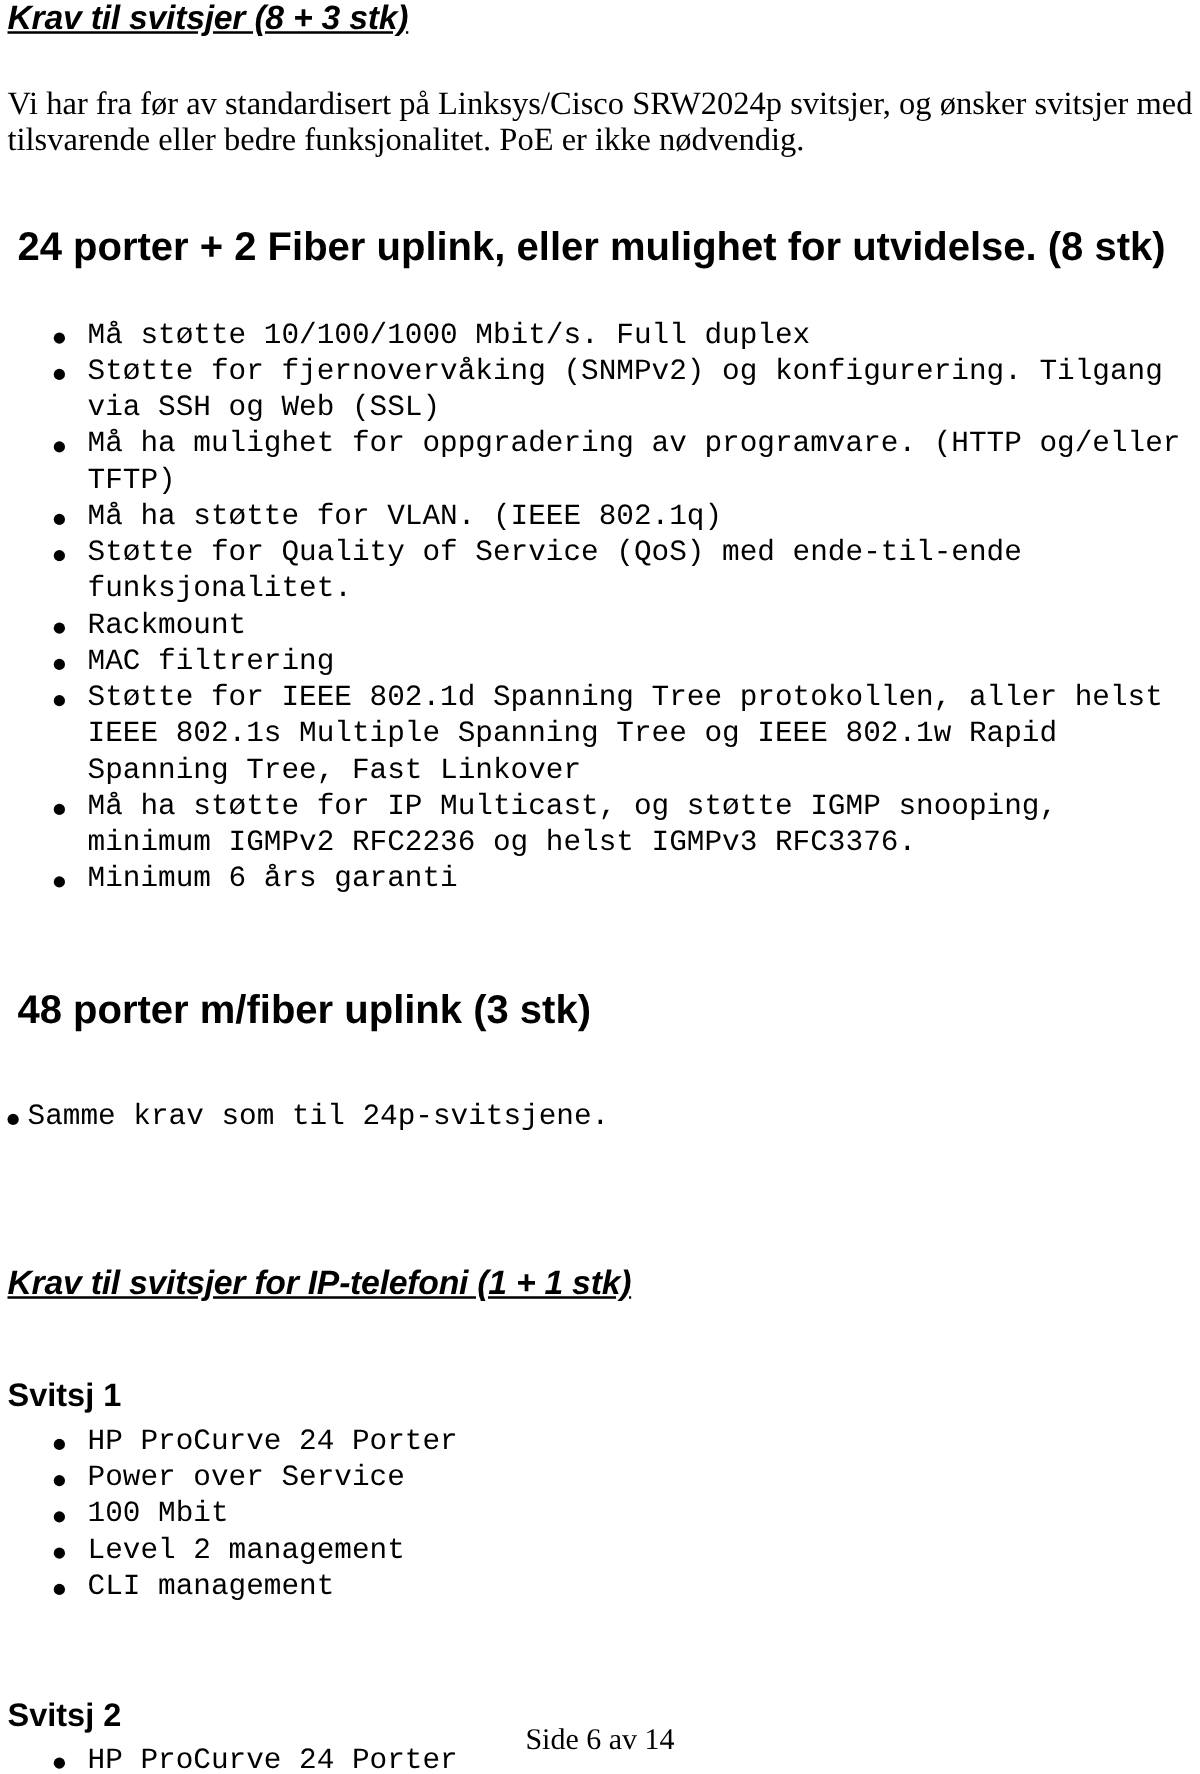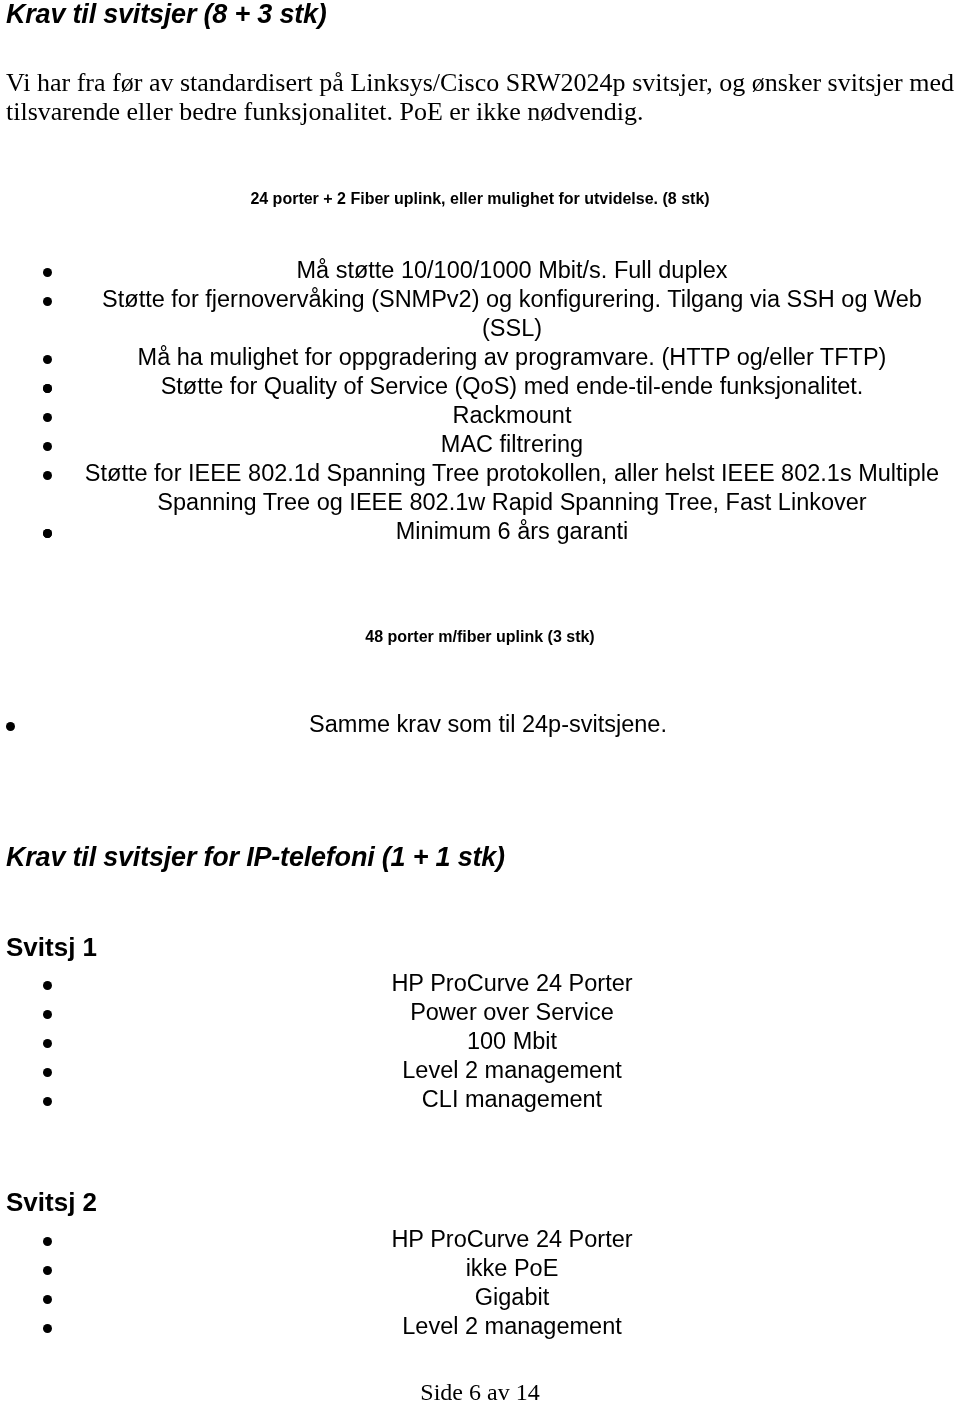--- a/index.html
+++ b/index.html
@@ -27,30 +27,30 @@
   
   .h-main {
     font-family: "Liberation Sans", "DejaVu Sans", sans-serif;
     font-weight: bold;
     font-style: italic;
     font-size: 27px;
     line-height: 1.05;
     letter-spacing: -0.2px;
     margin: 0;
     padding: 0;
+    text-decoration: underline;
   }
   .h-sub {
     font-family: "Liberation Sans", "DejaVu Sans", sans-serif;
     font-weight: bold;
     font-style: normal;
-    font-size: 16px;
+    font-size: 32px;
     line-height: 1.1;
-    margin: 18px;
-    padding: 0;
-    text-align: center;
+    margin: 8px;
+    padding: 0;
   }
   .h-small {
     font-family: "Liberation Sans", "DejaVu Sans", sans-serif;
     font-weight: bold;
     font-style: normal;
     font-size: 26px;
     line-height: 1.1;
     margin: 0;
     padding: 0;
   }
@@ -68,25 +68,24 @@
 
   
   ul.blist {
     list-style: none;
     margin: 0;
     padding: 0;
   }
   ul.blist > li {
     position: relative;
     padding-left: 64px;
-    font-family: Liberation Sans, sans-serif;
+    font-family: Liberation Mono, monospace;
     font-size: 23.5px;
     line-height: 29px;
     margin: 0;
-    text-align: center;
   }
   ul.blist > li .bullet {
     position: absolute;
     left: 37px;
     top: 0;
     width: 11px;
     height: 29px;
     line-height: 27px;
     font-size: 20px;
     font-family: "DejaVu Sans", sans-serif;
@@ -160,39 +159,41 @@
     <li>
       <span class="bullet"></span>
       <span>Støtte for fjernovervåking (SNMPv2) og konfigurering. Tilgang via SSH og Web (SSL)</span>
     </li>
     <li>
       <span class="bullet"></span>
       <span>Må ha mulighet for oppgradering av programvare. (HTTP og/eller TFTP)</span>
     </li>
     <li>
       <span class="bullet"></span>
+      <span>Må ha støtte for VLAN. (IEEE 802.1q)</span>
     </li>
     <li>
       <span class="bullet"></span>
       <span>Støtte for Quality of Service (QoS) med ende-til-ende funksjonalitet.</span>
     </li>
     <li>
       <span class="bullet"></span>
       <span>Rackmount</span>
     </li>
     <li>
       <span class="bullet"></span>
       <span>MAC filtrering</span>
     </li>
     <li>
       <span class="bullet"></span>
       <span>Støtte for IEEE 802.1d Spanning Tree protokollen, aller helst IEEE 802.1s Multiple Spanning Tree og IEEE 802.1w Rapid Spanning Tree, Fast Linkover</span>
     </li>
     <li>
       <span class="bullet"></span>
+      <span>Må ha støtte for IP Multicast, og støtte IGMP snooping, minimum IGMPv2 RFC2236 og helst IGMPv3 RFC3376.</span>
     </li>
     <li>
       <span class="bullet"></span>
       <span>Minimum 6 års garanti</span>
     </li>
   </ul>
 
   <div class="sp-30"></div>
 
 

